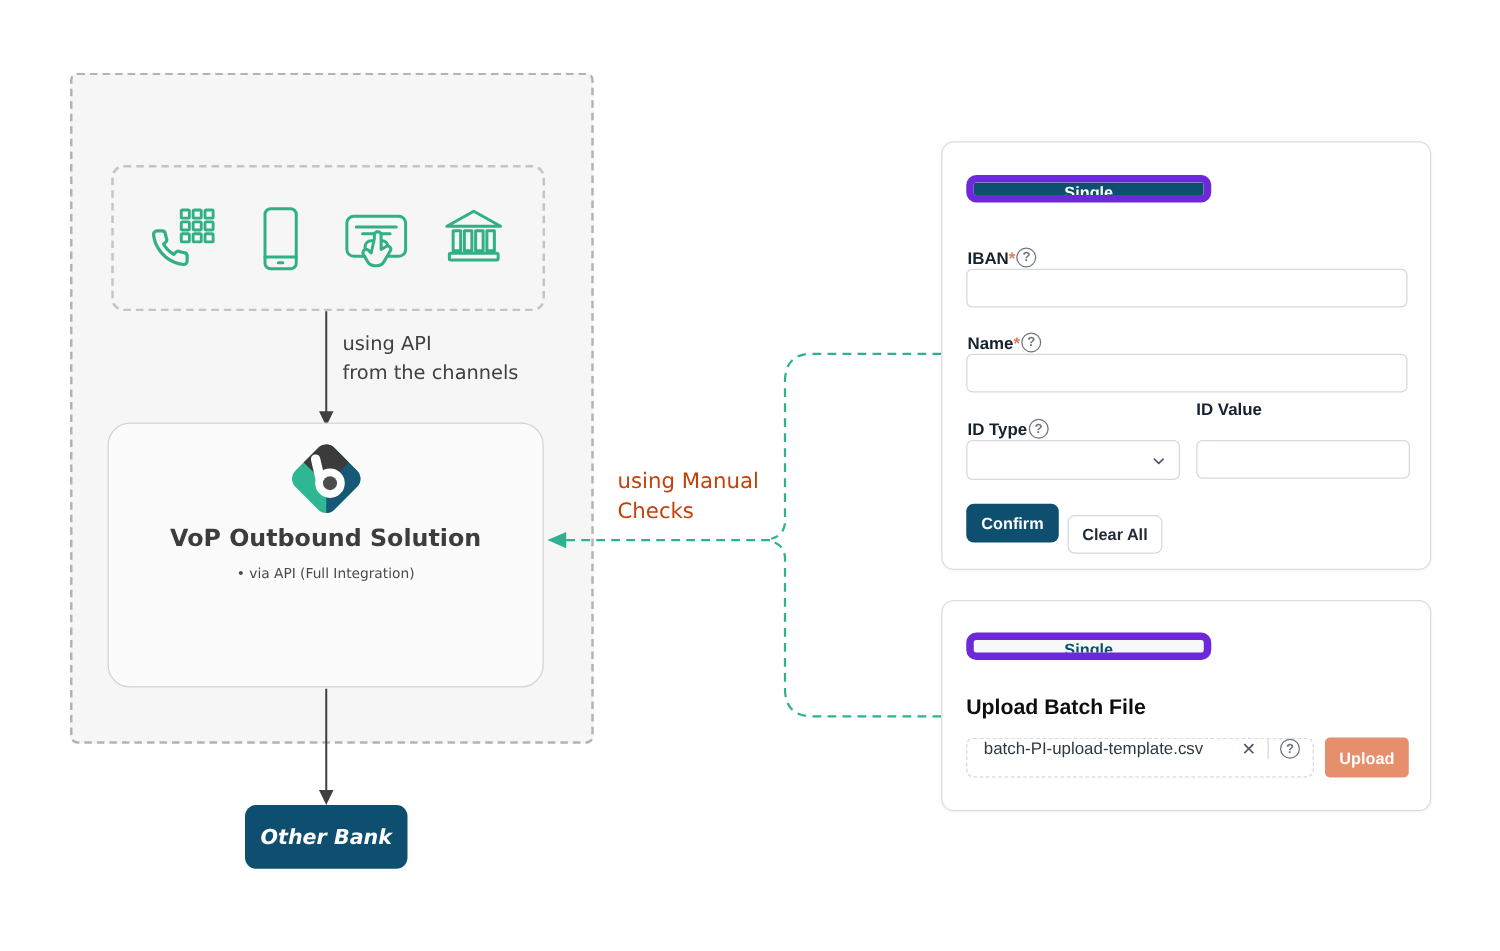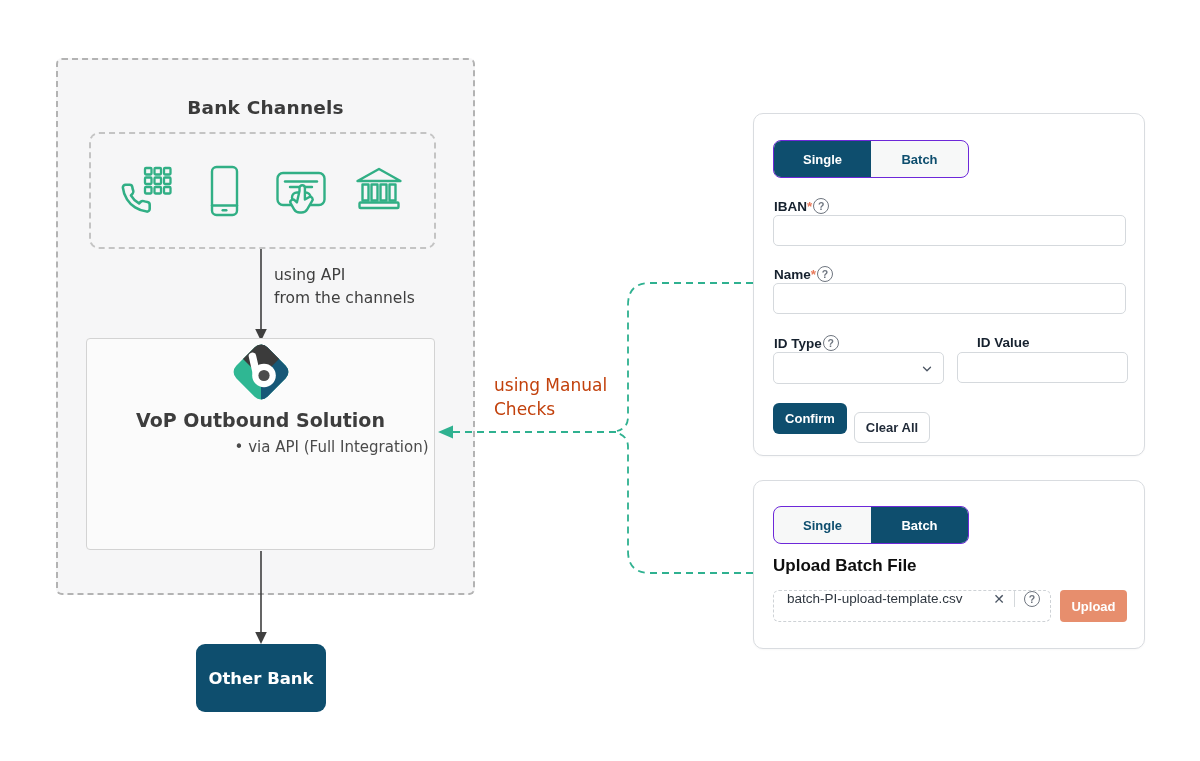--- a/index.html
+++ b/index.html
@@ -19,39 +19,39 @@
                 border:2px dashed #c4c4c4;border-radius:10px;box-sizing:border-box;
                 display:flex;align-items:center;justify-content:space-evenly;padding:0 4px;}
   .chan-icon{width:54px;height:54px;flex:0 0 auto;}
 
   .api-label{position:absolute;left:274px;top:264px;font-size:15.5px;line-height:23px;
              color:#3f3f3f;z-index:2;}
   .manual-label{position:absolute;left:494px;top:373px;font-size:17px;line-height:24px;
              color:#c2410c;z-index:2;}
 
   .vop-box{position:absolute;left:86px;top:338px;width:349px;height:212px;background:#fbfbfb;
-           border:1.5px solid #d3d3d3;border-radius:4px;box-sizing:border-box;z-index:2;
-           display:flex;flex-direction:column;align-items:center;}
+           border:1.5px solid #d3d3d3;border-radius:18px;box-sizing:border-box;z-index:2;
+           display:flex;flex-direction:column;align-items:center;padding-top:11px;}
   .vop-title{margin-top:4px;font-size:19px;font-weight:700;color:#3d3d3d;}
-  .vop-bullets{margin-top:5px;width:336px;text-align:right;font-size:15px;
+  .vop-bullets{margin-top:5px;width:336px;text-align:center;font-size:11px;
                line-height:23px;color:#4a4a4a;}
   .vop-bullet::before{content:"\2022\00a0 ";color:#4a4a4a;}
 
-  .other-bank{position:absolute;left:196px;top:644px;width:130px;height:68px;background:#0e4e6e;
+  .other-bank{position:absolute;left:196px;top:644px;width:130px;height:51px;background:#0e4e6e;
               border-radius:9px;color:#fff;font-size:16.5px;font-weight:600;z-index:2;
-              display:flex;align-items:center;justify-content:center;}
+              display:flex;align-items:center;justify-content:center;font-style:italic;}
 
   
   .panel{position:absolute;left:753px;width:392px;background:#fff;border:1px solid #d9dce0;
          border-radius:10px;box-sizing:border-box;z-index:2;box-shadow:0 1px 2px rgba(0,0,0,.03);}
   .panel-top{top:113px;height:343px;}
   .panel-bottom{top:480px;height:169px;}
 
-  .tabgroup{position:absolute;left:19px;width:196px;height:38px;display:flex;
-            border:1px solid #6d28d9;border-radius:8px;overflow:hidden;background:#f7f8f8;box-sizing:border-box;}
+  .tabgroup{position:absolute;left:19px;width:196px;height:22px;display:flex;
+            border:6px solid #6d28d9;border-radius:8px;overflow:hidden;background:#f7f8f8;box-sizing:border-box;flex-direction:column;}
   .tab{flex:1;display:flex;align-items:center;justify-content:center;font-size:13px;
        font-weight:700;color:#0e4e6e;cursor:pointer;}
   .tab.active{background:#0e4e6e;color:#fff;}
 
   .row-label{position:absolute;left:20px;display:flex;align-items:center;gap:1px;
              font-size:13.5px;font-weight:700;color:#16212e;}
   .req{color:#e8795a;font-weight:700;margin-left:-1px;}
   .qmark{width:16px;height:16px;border-radius:50%;border:1.4px solid #6f7680;color:#6f7680;
          font-size:10.5px;font-weight:700;display:inline-flex;align-items:center;
          justify-content:center;box-sizing:border-box;background:#fff;}
@@ -95,21 +95,20 @@
     <polygon points="261,644 255.2,632 266.8,632" fill="#3f3f3f"></polygon>
     <g stroke="#2fb190" stroke-width="1.8" fill="none" stroke-dasharray="7 5">
       <path d="M753 283 H650 Q628 283 628 305 V417 Q628 428 617 431"></path>
       <path d="M753 573 H650 Q628 573 628 551 V447 Q628 436 617 433"></path>
       <path d="M616 432 H452"></path>
     </g>
     <polygon points="438,432 453,425.5 453,438.5" fill="#2fb190"></polygon>
   </svg>
 
   <div class="outer-box dj">
-    <div class="outer-title">Bank Channels</div>
 
     <div class="channels-box">
       <svg class="chan-icon" viewBox="0 0 54 54" fill="none" stroke="#31af85" stroke-linecap="round" stroke-linejoin="round">
         <g stroke-width="2.3">
           <rect x="26" y="4" width="6.5" height="6.5" rx="1"></rect>
             <rect x="35.5" y="4" width="6.5" height="6.5" rx="1"></rect>
             <rect x="45" y="4" width="6.5" height="6.5" rx="1"></rect>
           <rect x="26" y="13.5" width="6.5" height="6.5" rx="1"></rect>
             <rect x="35.5" y="13.5" width="6.5" height="6.5" rx="1"></rect>
             <rect x="45" y="13.5" width="6.5" height="6.5" rx="1"></rect>
@@ -198,21 +197,21 @@
       <span>Name</span>
       <span class="req">*</span>
       <span class="qmark">?</span>
     </div>
     <input class="text-input" style="top: 169px;">
 
     <div class="row-label" style="top:221px;">
       <span>ID Type</span>
       <span class="qmark">?</span>
     </div>
-    <div class="row-label" style="left:203px;top:221px;margin-left:20px;">
+    <div class="row-label" style="left:203px;top:206px;">
       <span>ID Value</span>
     </div>
     <div class="selectbox" style="top:238px;">
       <svg width="14" height="14" viewBox="0 0 24 24" fill="none" stroke="#4b5563" stroke-width="2.2" stroke-linecap="round" stroke-linejoin="round">
         <path d="M6 9 l6 6 6 -6"></path>
       </svg>
     </div>
     <input class="text-input half" style="left: 203px; top: 238px;">
 
     <button class="btn btn-primary">Confirm</button>

